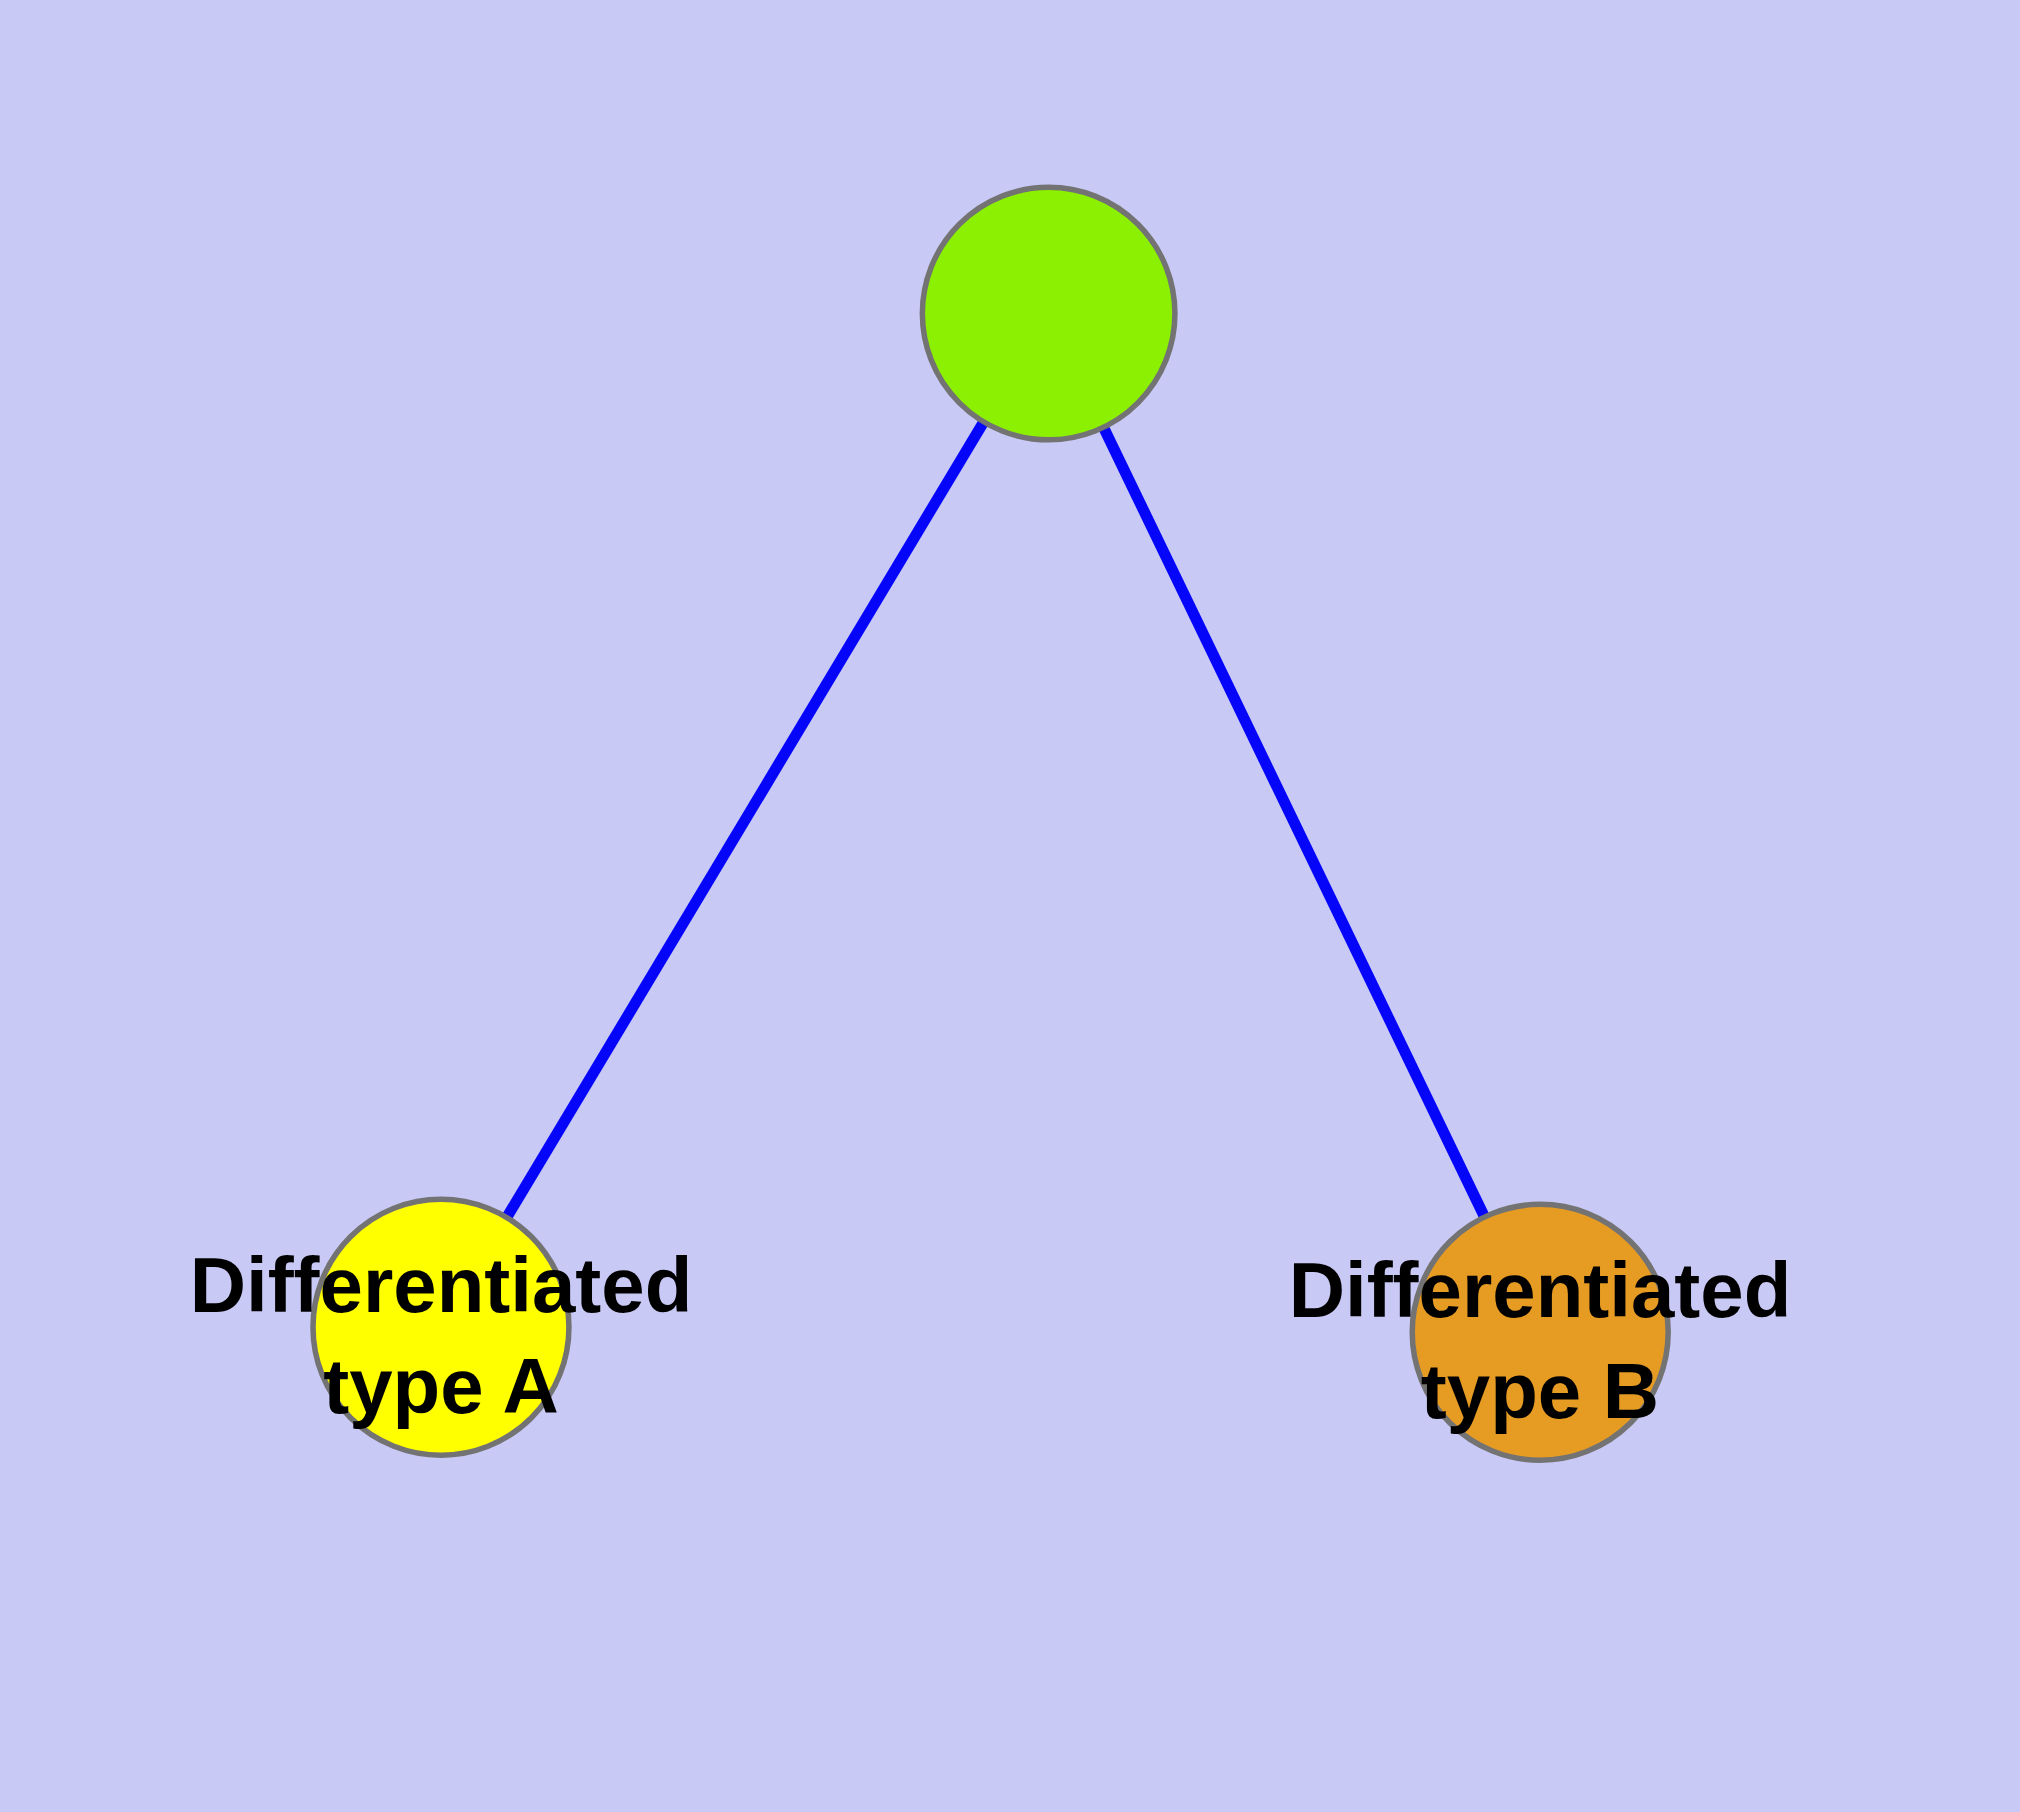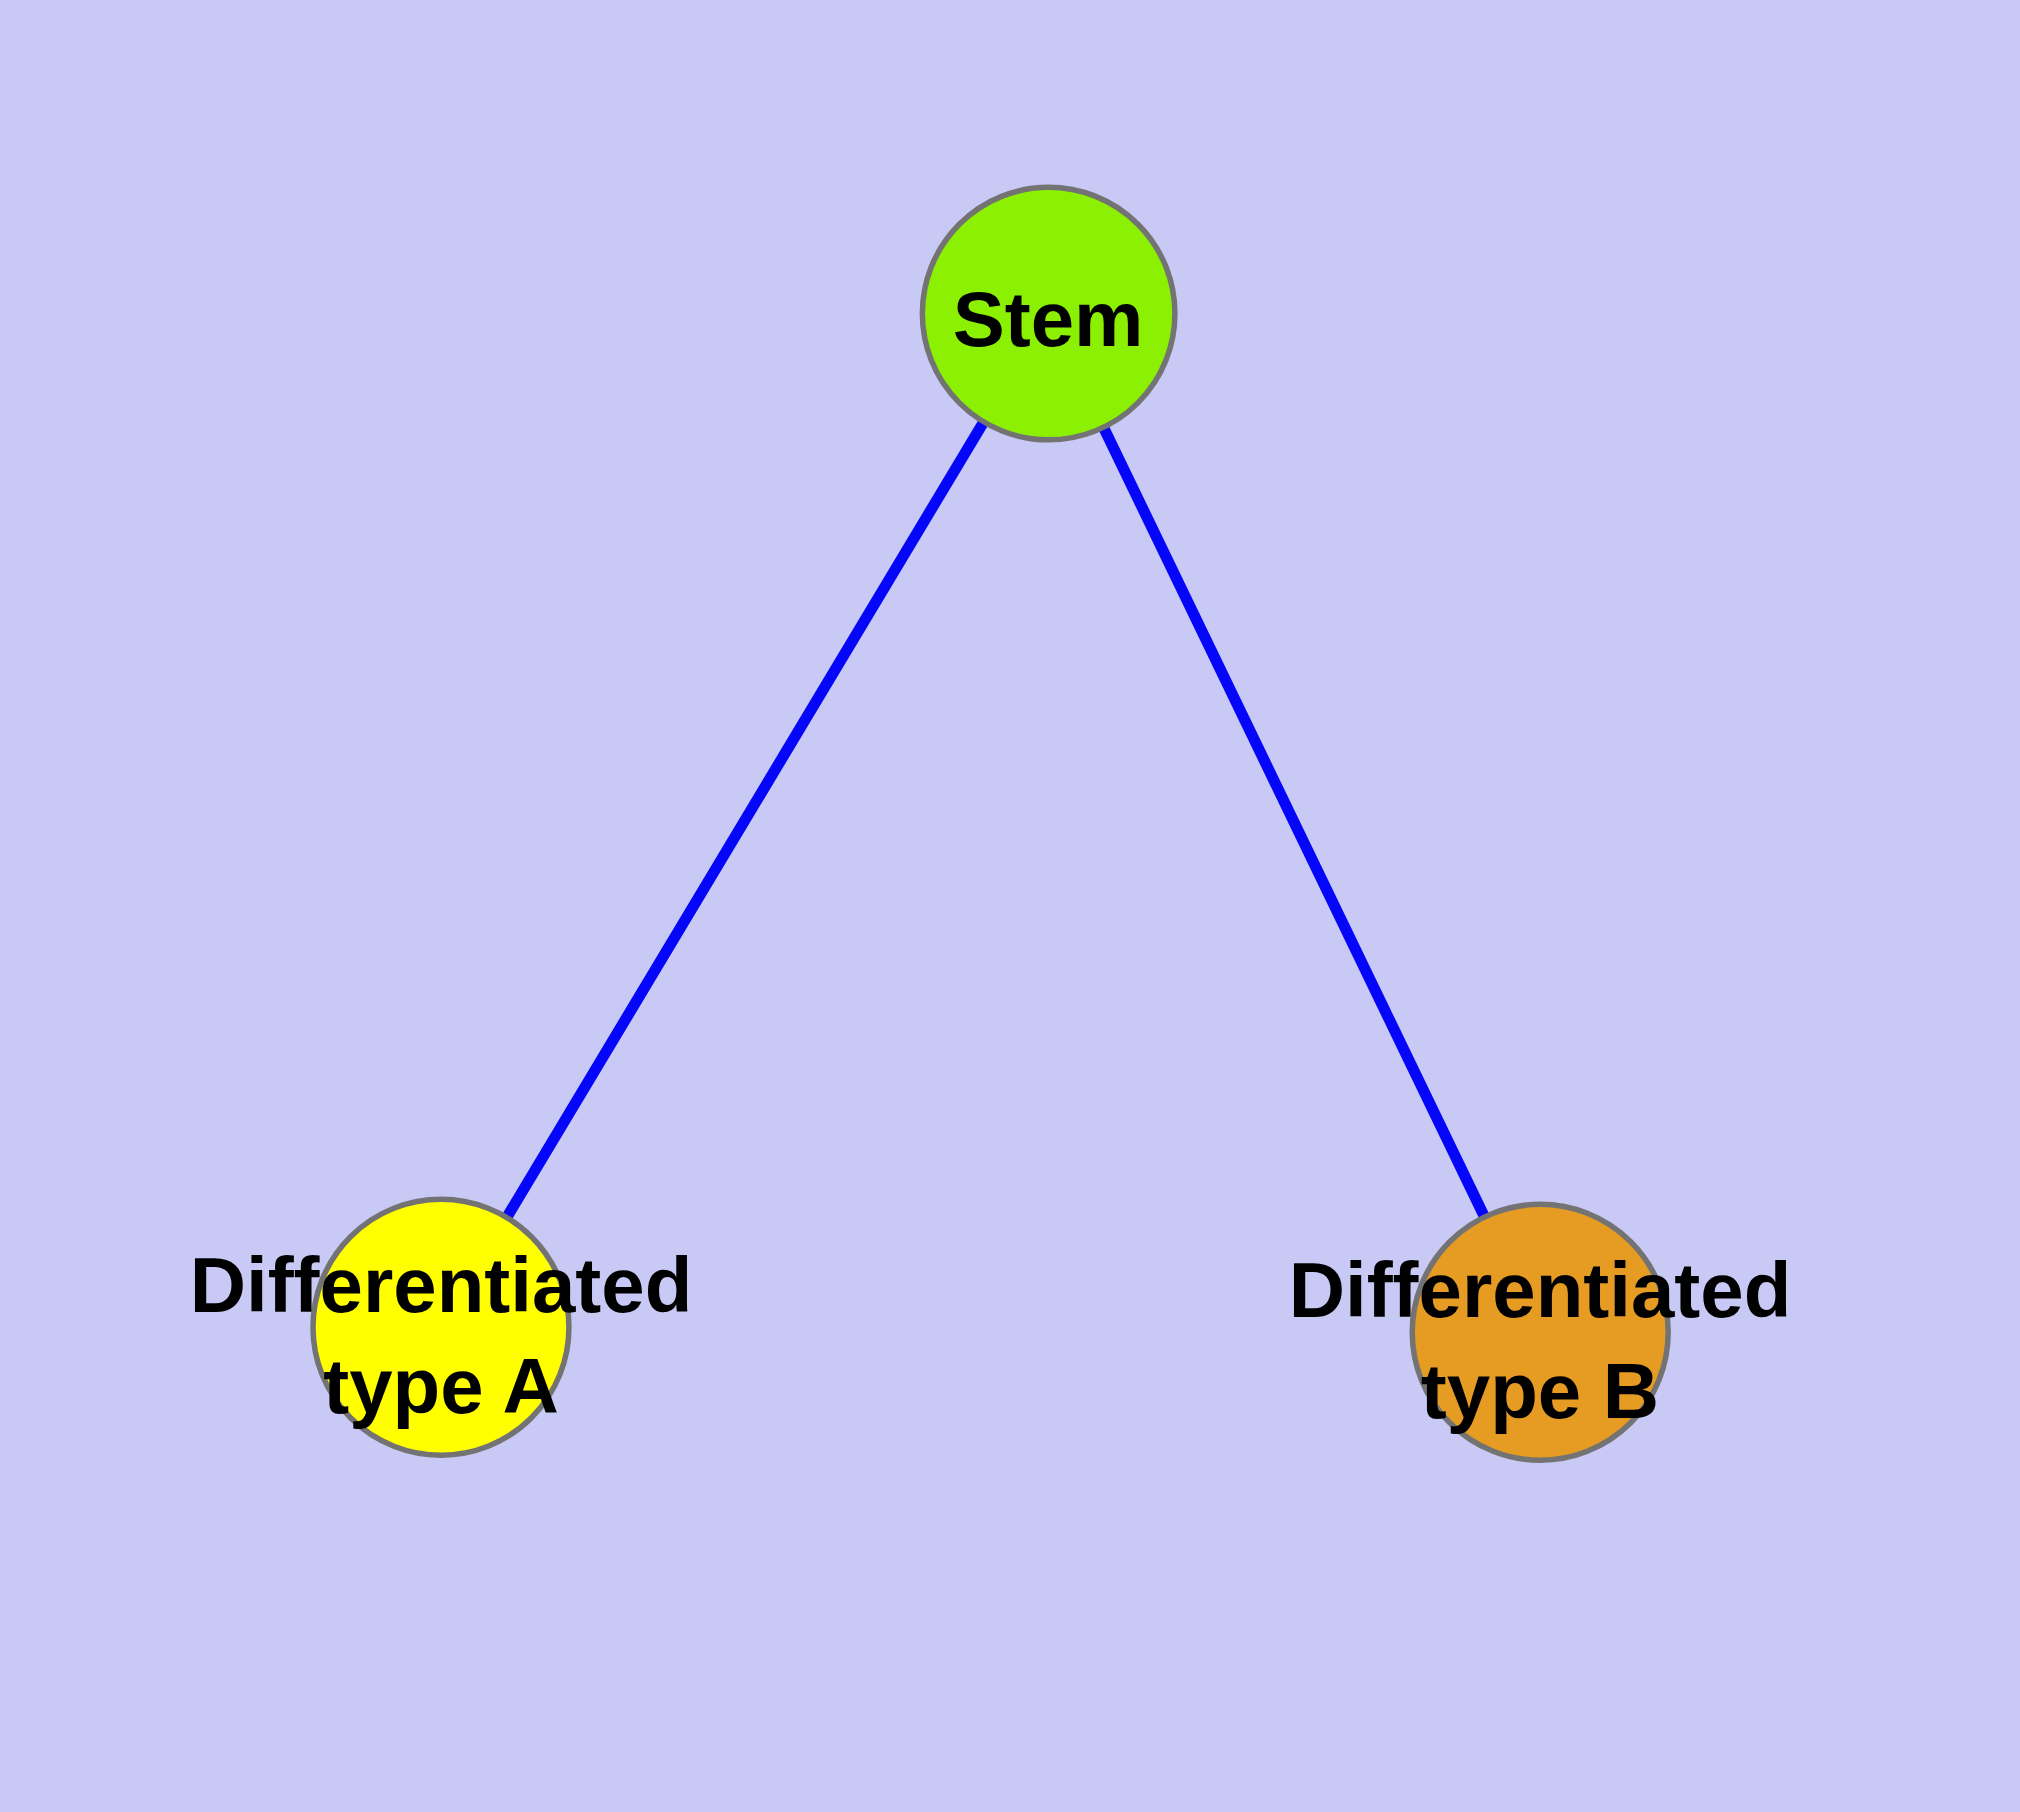--- a/index.html
+++ b/index.html
@@ -59,21 +59,20 @@
   <svg class="graph-svg" viewBox="0 0 2384 2138">
 
     <line class="edge" x1="1237" y1="370" x2="520" y2="1566"></line>
     <line class="edge" x1="1237" y1="370" x2="1817" y2="1572"></line>
 
     <circle class="node-circle stem" cx="1237" cy="370" r="149"></circle>
     <circle class="node-circle type-a" cx="520" cy="1566" r="151"></circle>
     <circle class="node-circle type-b" cx="1817" cy="1572" r="151"></circle>
   </svg>
 
-  <div class="node-label stem">Stem</div>
 
   <div class="node-label type-a">Differentiated
 type A</div>
 
   <div class="node-label type-b">Differentiated
 type B</div>
 
 </div>
 
 

